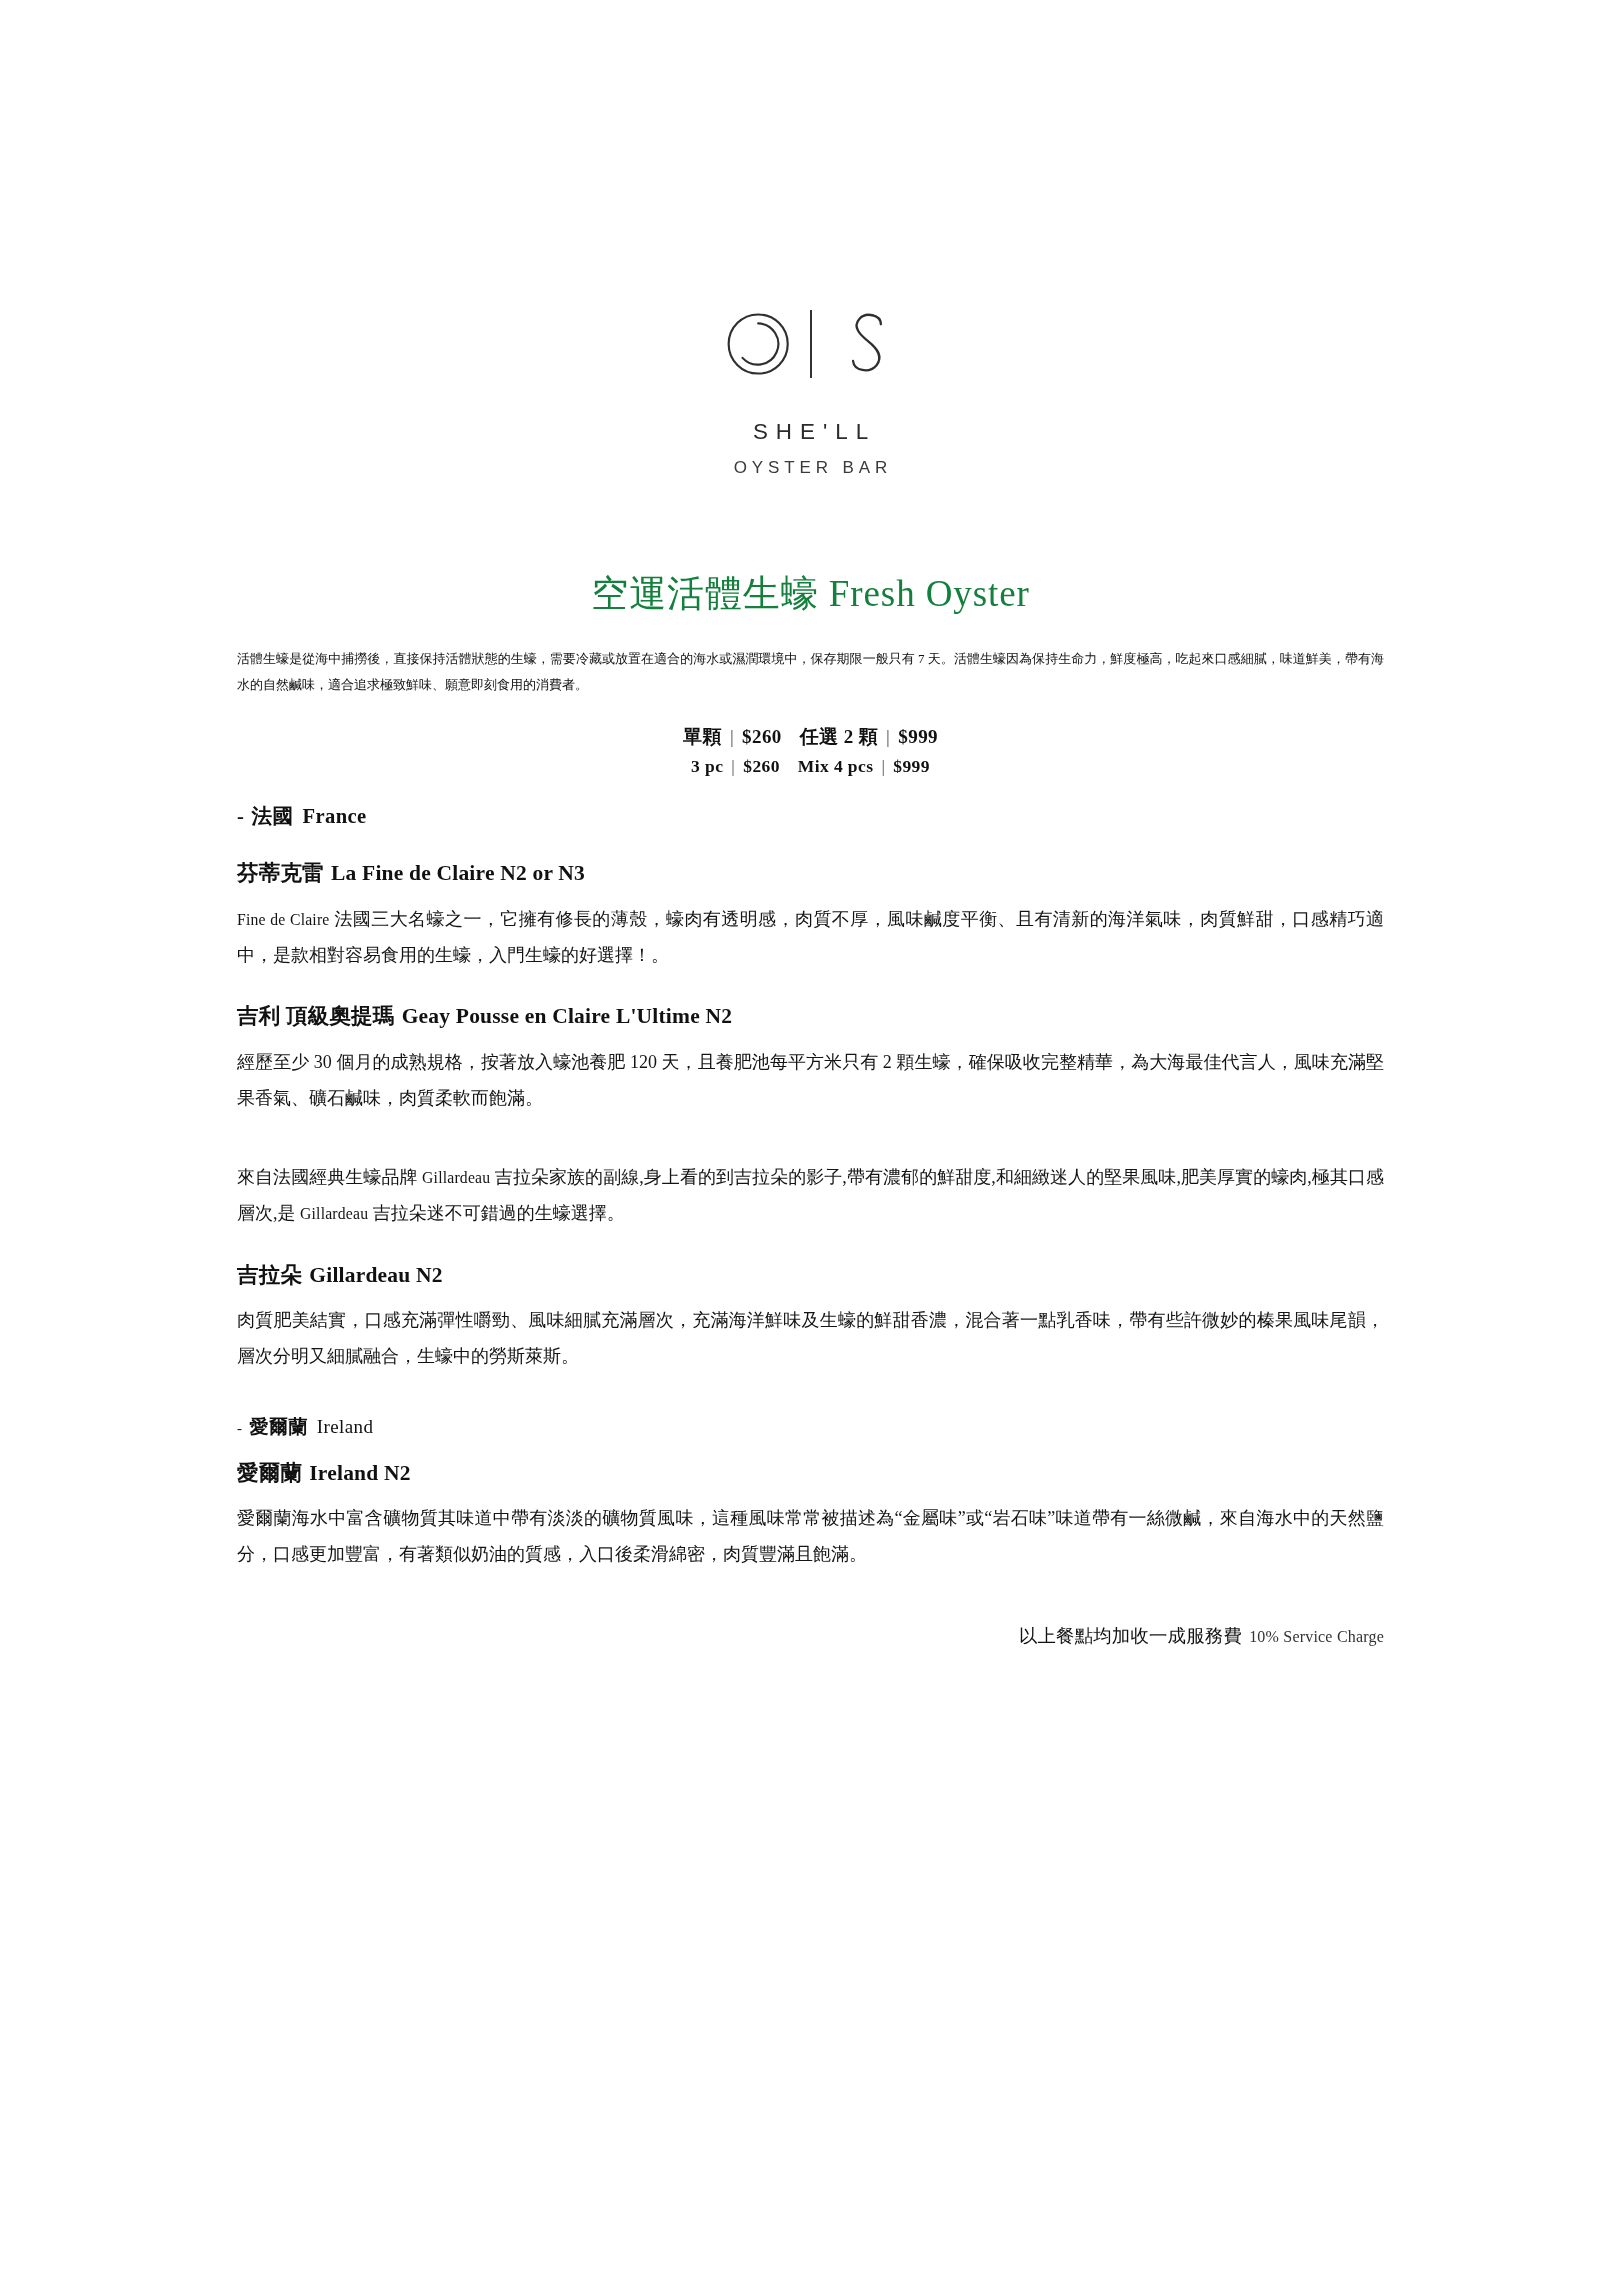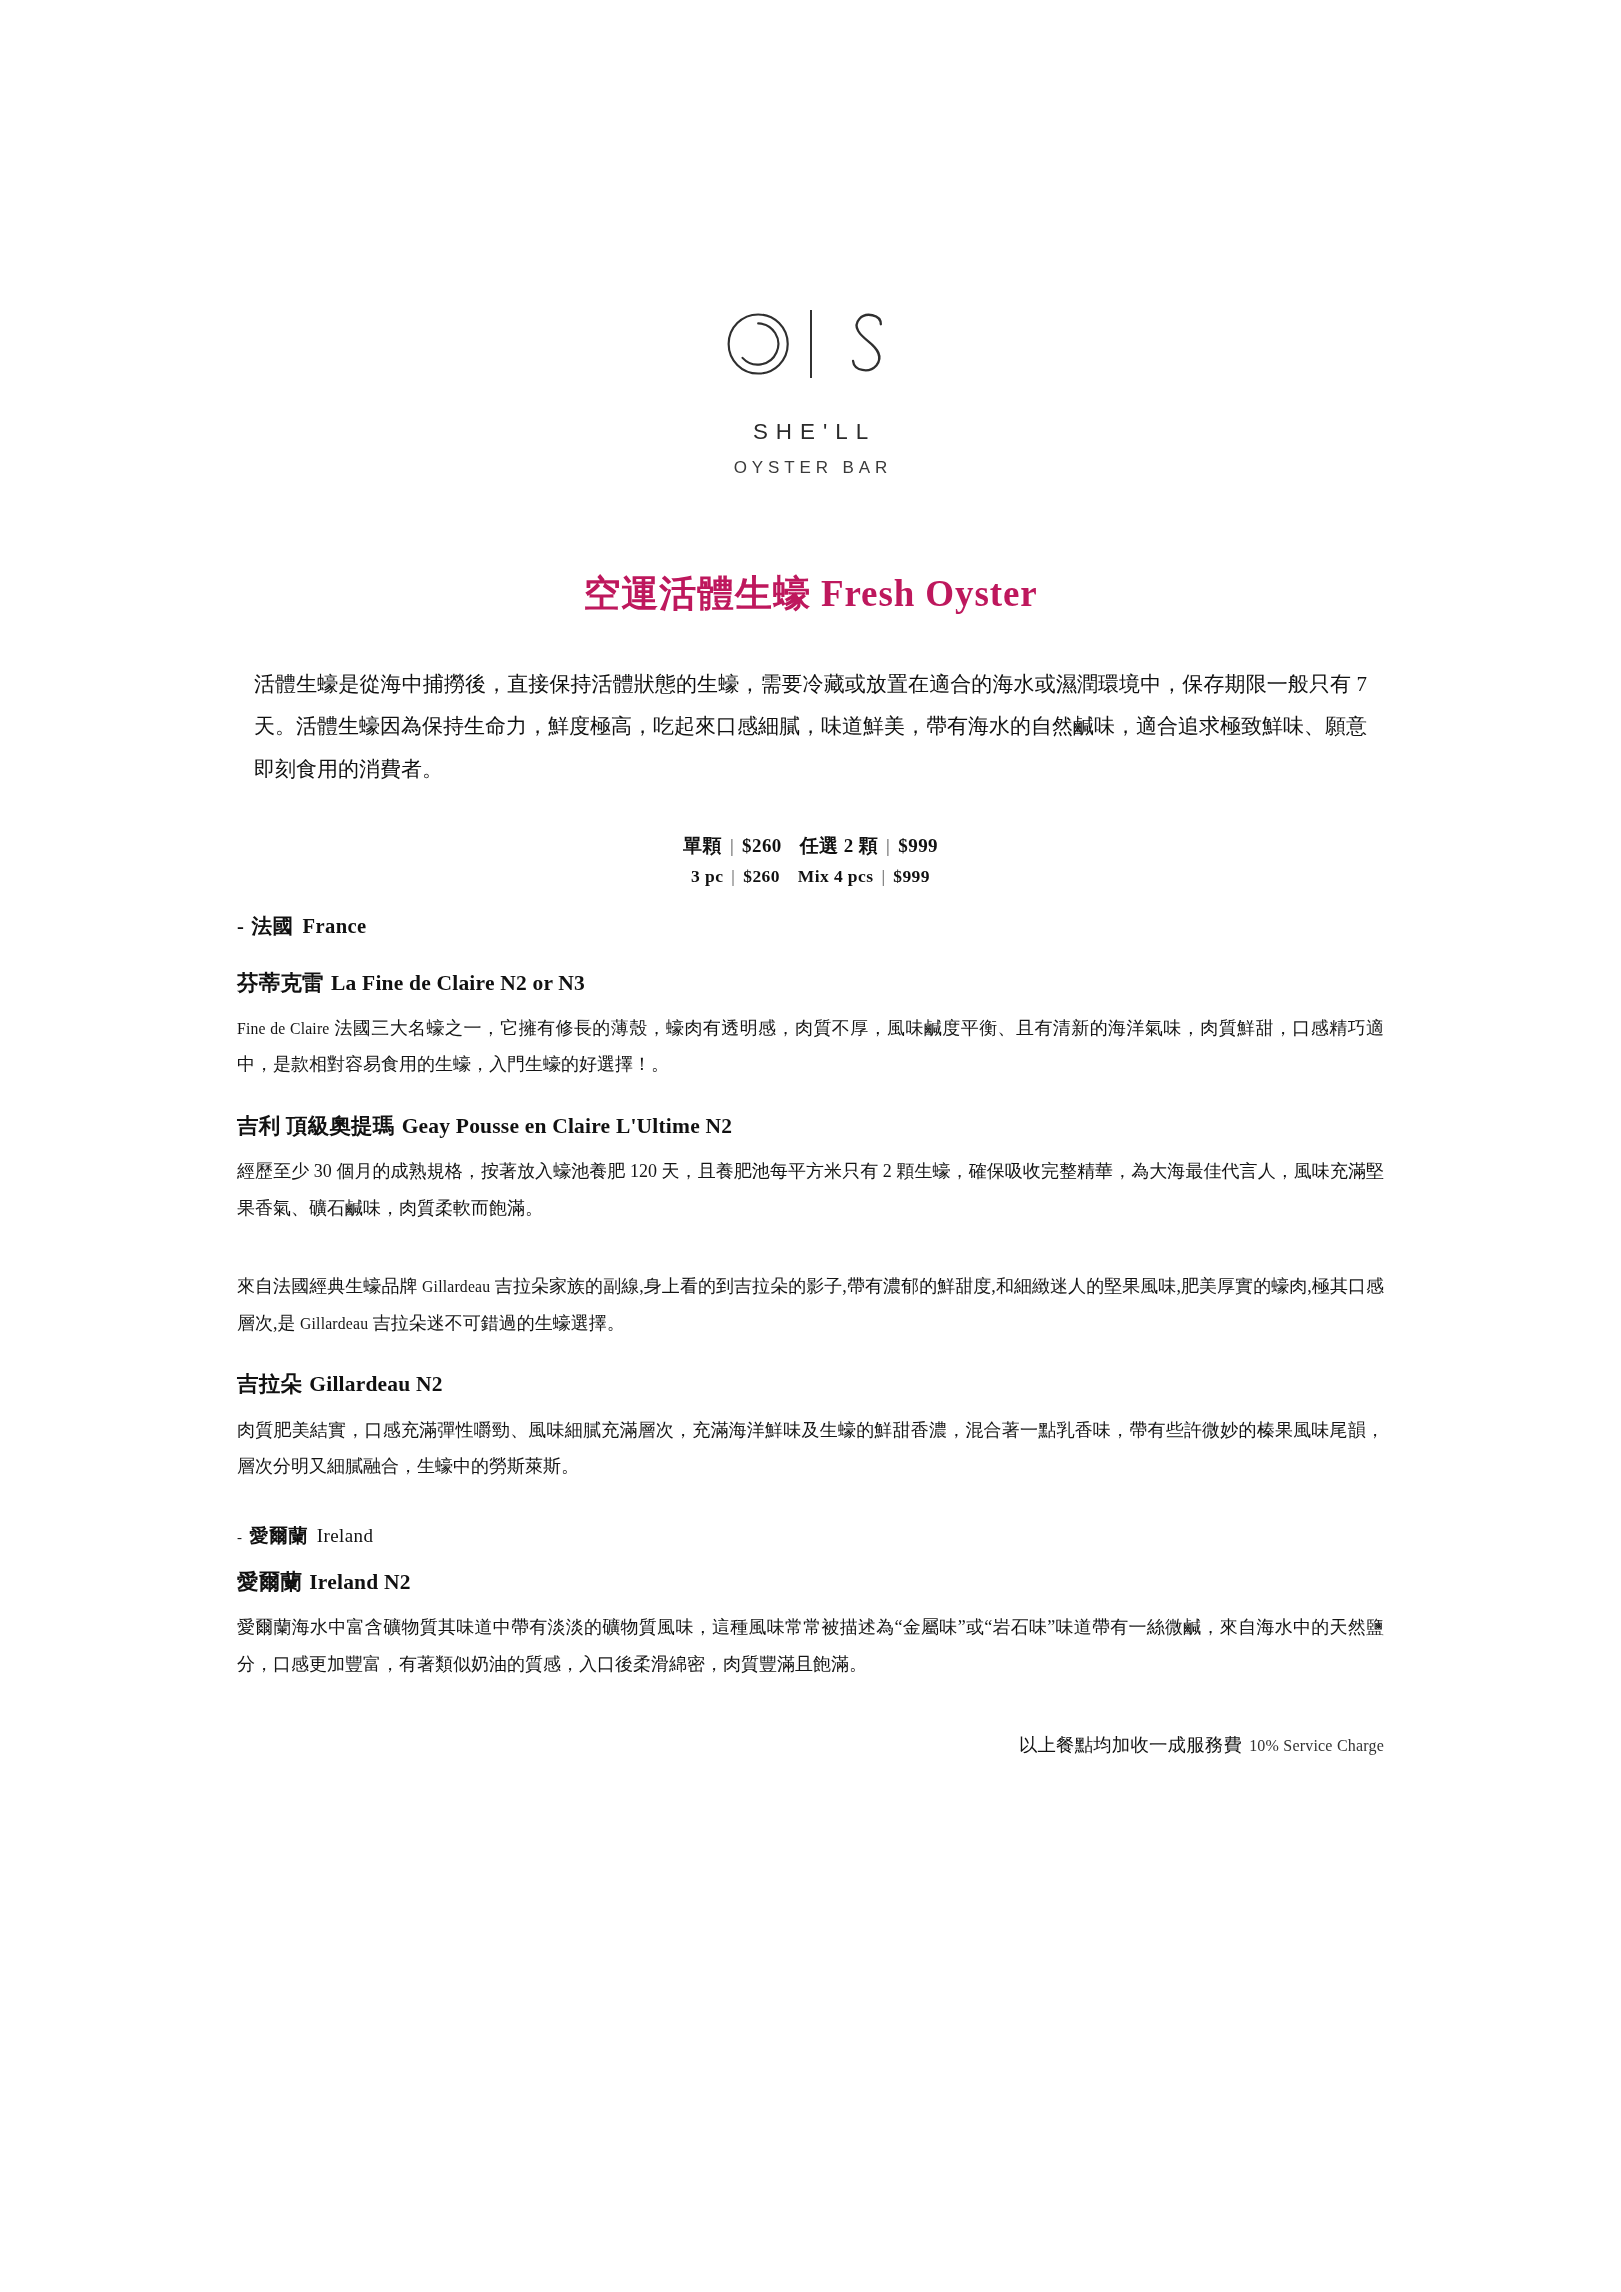--- a/index.html
+++ b/index.html
@@ -55,30 +55,30 @@
     color: #3a3a3a;
     text-indent: 4.9px;
   }
 
   
   .doc-title {
     margin: 0;
     padding-top: 91px;
     text-align: center;
     font-size: 37px;
-    font-weight: bold;
+    font-weight: normal;
     letter-spacing: 0.9px;
-    color: #be185d;
+    color: #15803d;
   }
 
   
   .intro {
-    margin: 17px;
+    margin: 0;
     padding-top: 27px;
-    font-size: 21px;
+    font-size: 13px;
     line-height: 2.04;
     text-align: justify;
     text-justify: inter-ideograph;
     color: #111111;
   }
 
   
   .price-block {
     padding-top: 23px;
     text-align: center;

